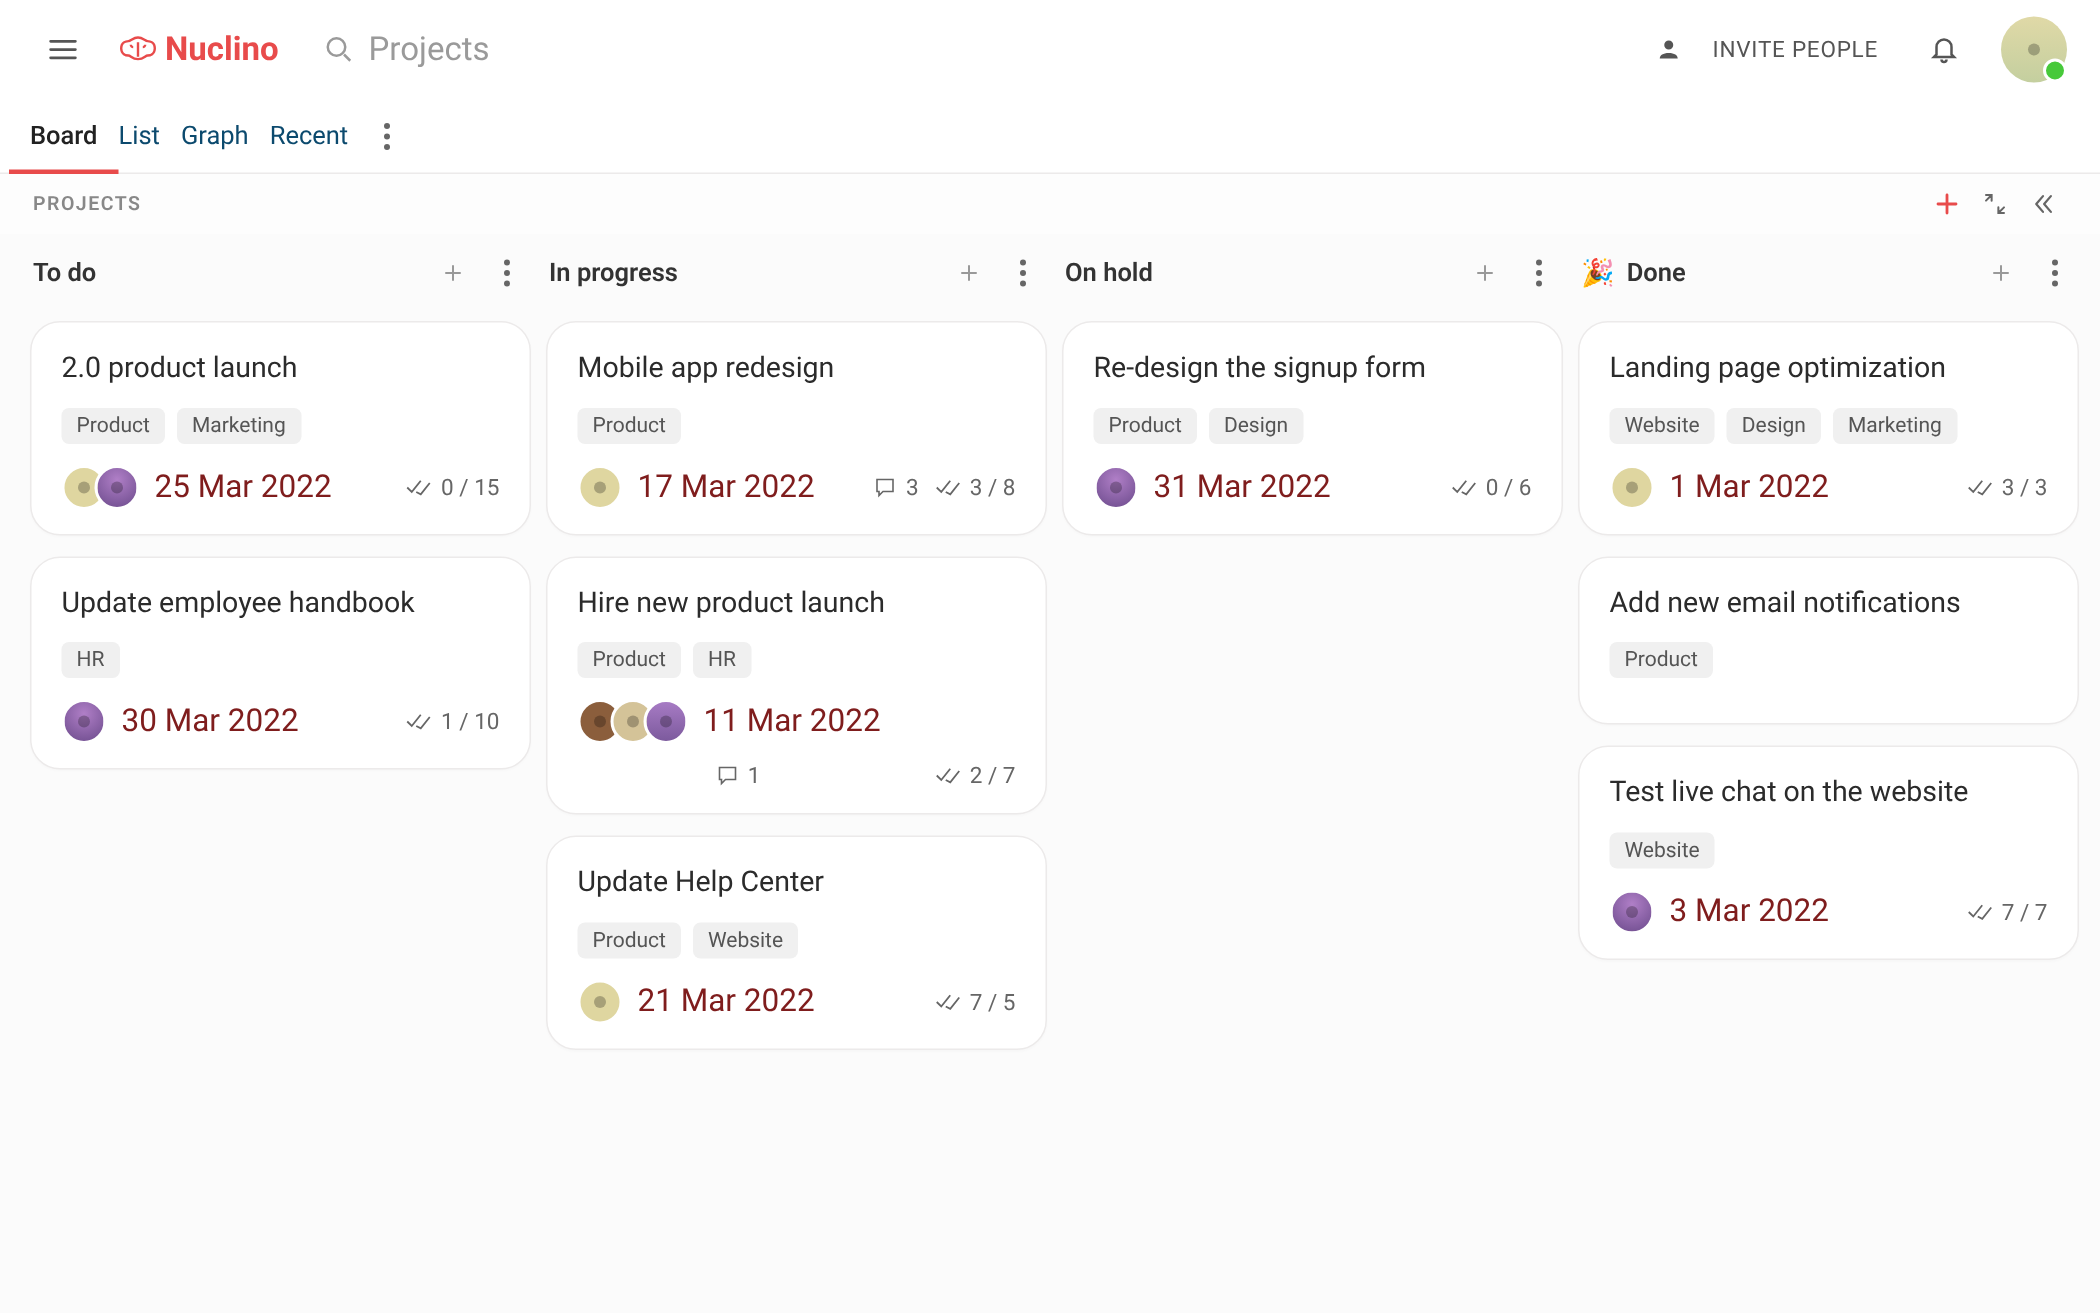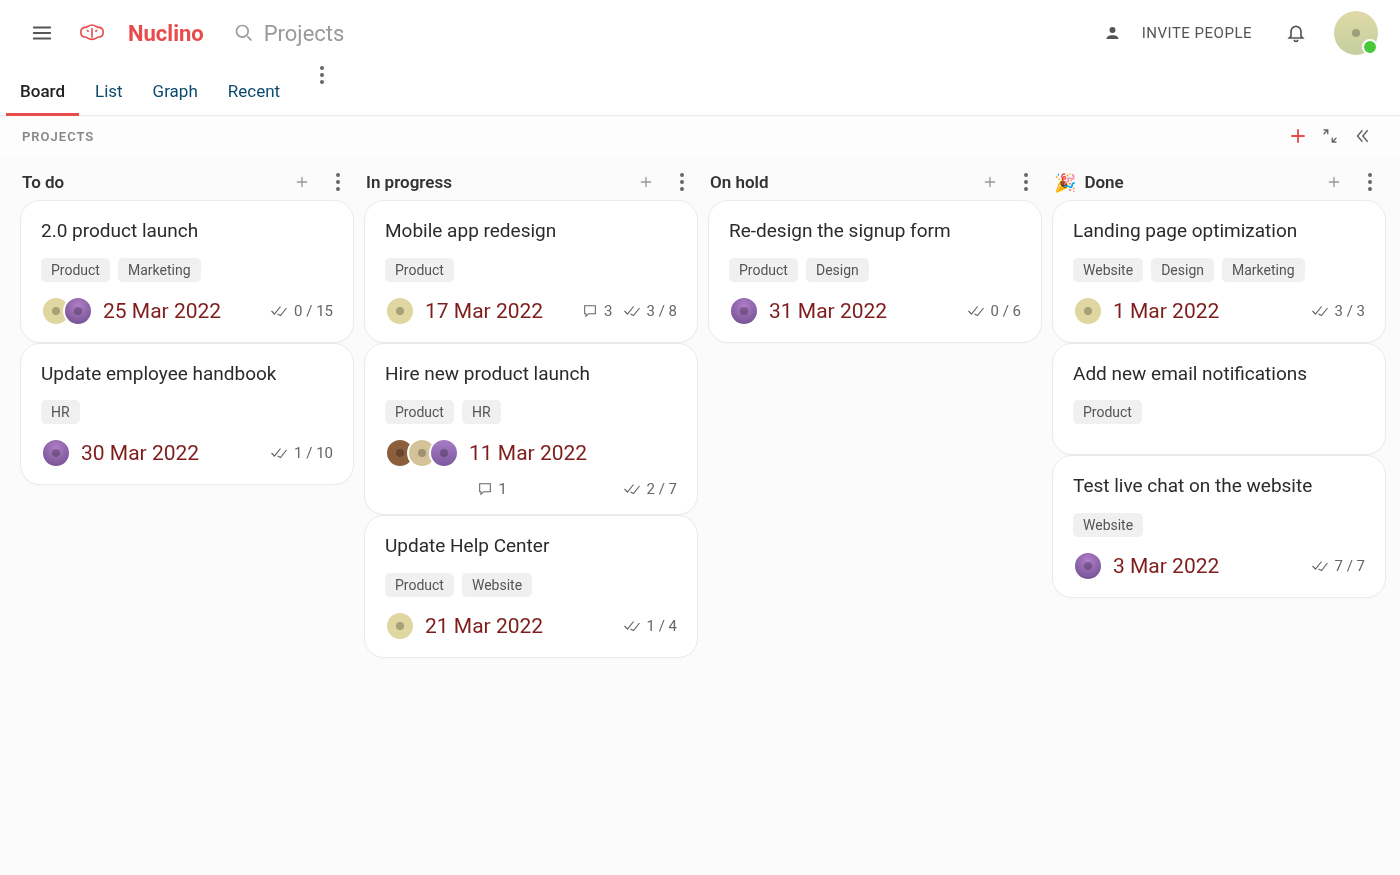--- a/index.html
+++ b/index.html
@@ -22,21 +22,21 @@
     padding: 0 22px 0 22px;
     background: #ffffff;
   }
   .hamburger {
     width: 40px; height: 40px;
     display:flex; align-items:center; justify-content:center;
     color:#555; cursor:pointer; border-radius:6px;
   }
   .hamburger svg { width:22px; height:22px; }
   .logo {
-    display:flex; align-items:center; gap:20px;
+    display:flex; align-items:center; gap:2px;
     margin-left:14px;
     color:#e84b4b; font-weight:700; font-size:22px;
     cursor:pointer;
   }
   .logo svg { width:32px; height:24px; stroke:#e84b4b; fill:none; stroke-width:2; }
   .search-wrap {
     display:flex; align-items:center; gap:10px;
     margin-left:30px;
     color:#9a9a9a; font-size:22px;
     cursor:text;
@@ -58,21 +58,21 @@
   .user-avatar{
     width:44px;height:44px;border-radius:50%;
     background:linear-gradient(180deg,#e0d9a7 0,#c4cf9f 100%);
     display:flex;align-items:center;justify-content:center;
     overflow:hidden;
   }
   .user-avatar::after{content:"";position:absolute;right:0;bottom:0;width:12px;height:12px;border-radius:50%;background:#47c93a;border:2px solid #fff;}
 
   
   .viewtabs {
-    display:flex; gap:30px; align-items:flex-start;
+    display:flex; gap:14px; align-items:center;
     padding: 0 20px; height:50px;
     background:#fff;
     border-bottom:1px solid #eceaea;
   }
   .viewtab{
     font-size:17px;color:#0c4a6e;cursor:pointer;height:100%;
     display:flex;align-items:center;position:relative;
   }
   .viewtab.active{color:#222;font-weight:500;}
   .viewtab.active::after{
@@ -96,21 +96,21 @@
   
   .board{
     display:flex; gap:10px; padding:8px 20px 20px 20px;
     align-items:flex-start;
     background:#fbfbfb;
     height:calc(100% - 66px - 50px - 40px);
     overflow:auto;
   }
   .col{
     width:334px; flex:0 0 334px;
-    display:flex;flex-direction:column;
+    display:flex;flex-direction:column;gap:14px;
   }
   .col-header{
     display:flex;align-items:center;gap:8px;
     padding:4px 2px 4px 2px;
   }
   .col-emoji{font-size:18px;}
   .col-title{font-size:17px;font-weight:600;color:#333;}
   .col-header .spacer{flex:1;}
   .col-btn{width:28px;height:28px;display:flex;align-items:center;justify-content:center;cursor:pointer;color:#999;}
   .col-btn svg{width:16px;height:16px;}
@@ -381,21 +381,21 @@
             <div class="mini-avatar av-1">
               <div class="head"></div>
             </div>
           </div>
           <span class="card-date">21 Mar 2022</span>
           <div class="spacer"></div>
           <div class="meta">
             <svg viewBox="0 0 24 16">
               <path d="M2 8l4 4L14 2M10 12l4 2 8-10"></path>
             </svg>
-            <span>1 / 4</span>
+            <span>7 / 5</span>
           </div>
         </div>
       </div>
     </div>
     <div class="col">
       <div class="col-header">
         <span class="col-title">On hold</span>
         <div class="spacer"></div>
         <div class="col-btn">
           <svg viewBox="0 0 24 24">

